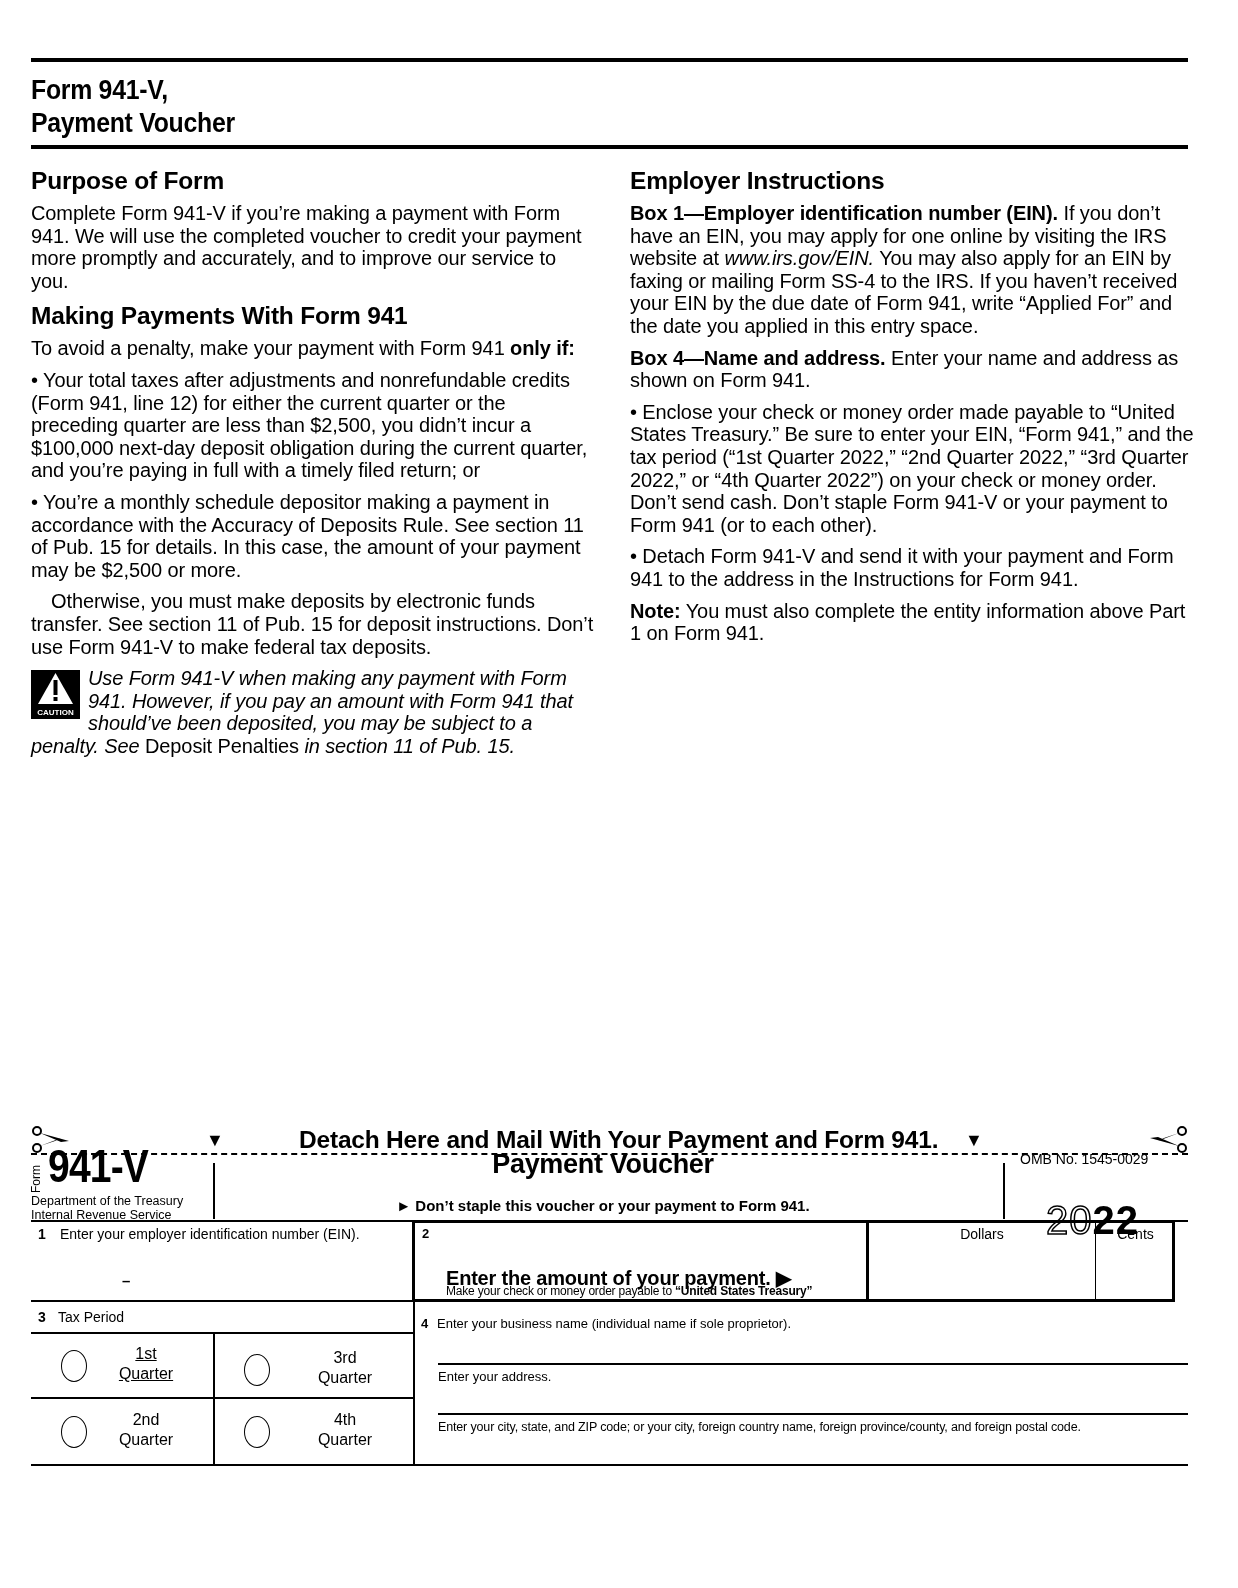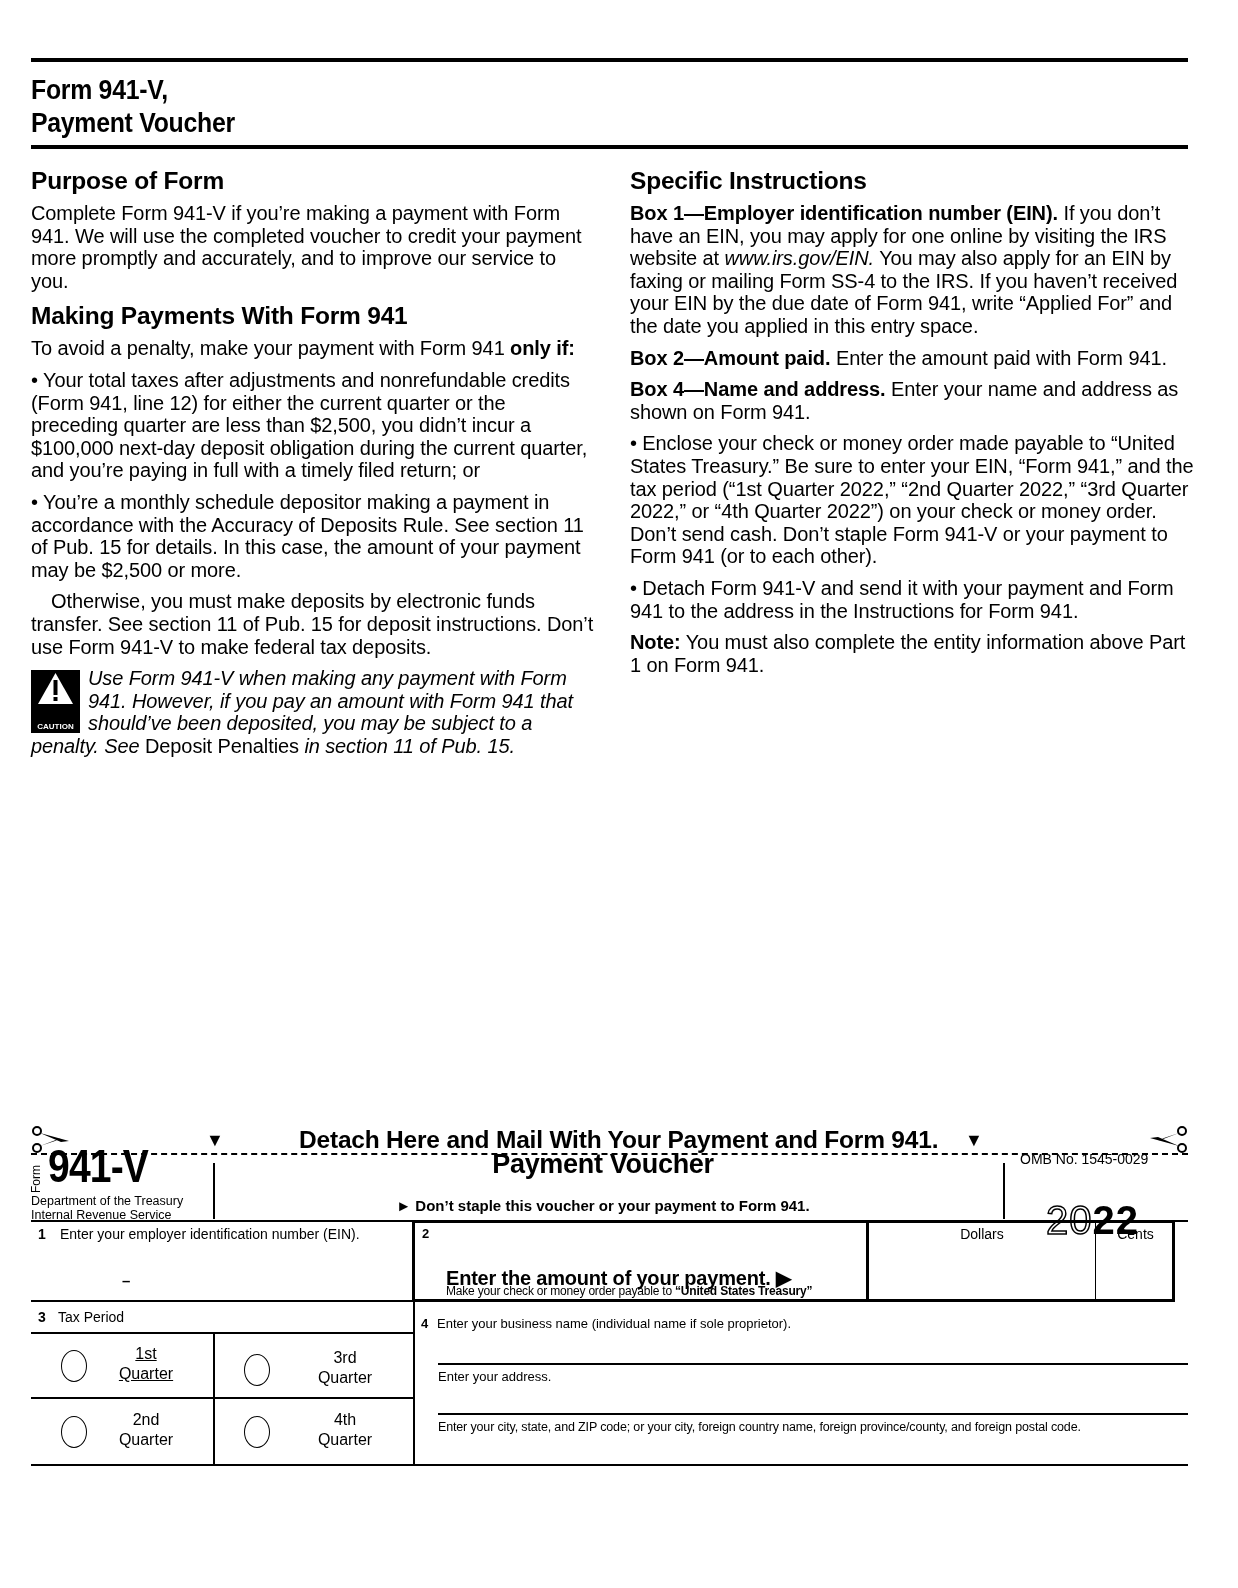--- a/index.html
+++ b/index.html
@@ -8,21 +8,21 @@
     .abs { position: absolute; }
     .rule-thick { position: absolute; left: 31px; width: 1157px; height: 4px; background: #000; }
     .title { left: 31px; top: 74px; font-size: 27px; font-weight: bold; line-height: 33px; letter-spacing: -0.3px; transform: scaleX(0.92); transform-origin: left; }
     .col { position: absolute; top: 166px; width: 565px; font-size: 20px; line-height: 22.6px; letter-spacing: -0.1px; }
     .col-left { left: 31px; }
     .col-right { left: 630px; width: 570px; }
     h2 { font-size: 24.5px; font-weight: bold; line-height: 30px; margin-bottom: 6px; letter-spacing: -0.2px; }
     p { margin-bottom: 9px; }
     .indent { text-indent: 20px; }
     .caution-wrap { position: relative; }
-    .caution-icon { float: left; width: 49px; height: 63px; background: #000; margin: 3px 8px 0 0; position: relative; padding-left: 20px; }
+    .caution-icon { float: left; width: 49px; height: 49px; background: #000; margin: 3px 8px 0 0; position: relative; padding-left: 20px; }
     .caution-icon svg { position: absolute; left: 6px; top: 2px; }
     .caution-icon .ctext { position: absolute; bottom: 1px; left: 0; width: 100%; text-align: center; color: #fff; font-size: 8px; font-weight: bold; letter-spacing: 0; line-height: 10px; }
     .it { font-style: italic; }
     b { font-weight: bold; }
 
     
     .detach { position: absolute; left: 31px; top: 1118px; width: 1157px; height: 40px; }
     .dash { position: absolute; left: 0; right: 0; top: 35px; border-top: 2px dashed #000; }
     .detach-text { position: absolute; left: 268px; top: 8px; font-size: 24.5px; font-weight: bold; letter-spacing: -0.2px; }
     .tri { position: absolute; top: 12px; font-size: 18px; }
@@ -63,23 +63,22 @@
         <rect x="16.5" y="8" width="4" height="15" fill="#000"></rect>
         <rect x="16.5" y="25" width="4" height="4" fill="#000"></rect>
       </svg>
       <div class="ctext">CAUTION</div>
     </div>
     <span class="it">Use Form 941-V when making any payment with Form 941. However, if you pay an amount with Form 941 that should’ve been deposited, you may be subject to a penalty. See </span><span>Deposit Penalties</span><span class="it"> in section 11 of Pub. 15.</span>
   </div>
 </div>
 
 <div class="col col-right">
-  <h2>Specific Instructions</h2>
+  <h2>Employer Instructions</h2>
   <p><b>Box 1—Employer identification number (EIN).</b><span> If you don’t have an EIN, you may apply for one online by visiting the IRS website at </span><span class="it">www.irs.gov/EIN.</span><span> You may also apply for an EIN by faxing or mailing Form SS-4 to the IRS. If you haven’t received your EIN by the due date of Form 941, write “Applied For” and the date you applied in this entry space.</span></p>
-  <p><b>Box 2—Amount paid.</b><span> Enter the amount paid with Form 941.</span></p>
   <p><b>Box 4—Name and address.</b><span> Enter your name and address as shown on Form 941.</span></p>
   <p>• Enclose your check or money order made payable to “United States Treasury.” Be sure to enter your EIN, “Form 941,” and the tax period (“1st Quarter 2022,” “2nd Quarter 2022,” “3rd Quarter 2022,” or “4th Quarter 2022”) on your check or money order. Don’t send cash. Don’t staple Form 941-V or your payment to Form 941 (or to each other).</p>
   <p>• Detach Form 941-V and send it with your payment and Form 941 to the address in the Instructions for Form 941.</p>
   <p><b>Note:</b><span> You must also complete the entity information above Part 1 on Form 941.</span></p>
 </div>
 
 <div class="detach">
   <svg class="abs" style="left:0;top:8px;" width="40" height="28" viewBox="0 0 40 28">
     <circle cx="6" cy="5" r="4" fill="none" stroke="#000" stroke-width="2"></circle>
     <circle cx="6" cy="22" r="4" fill="none" stroke="#000" stroke-width="2"></circle>

